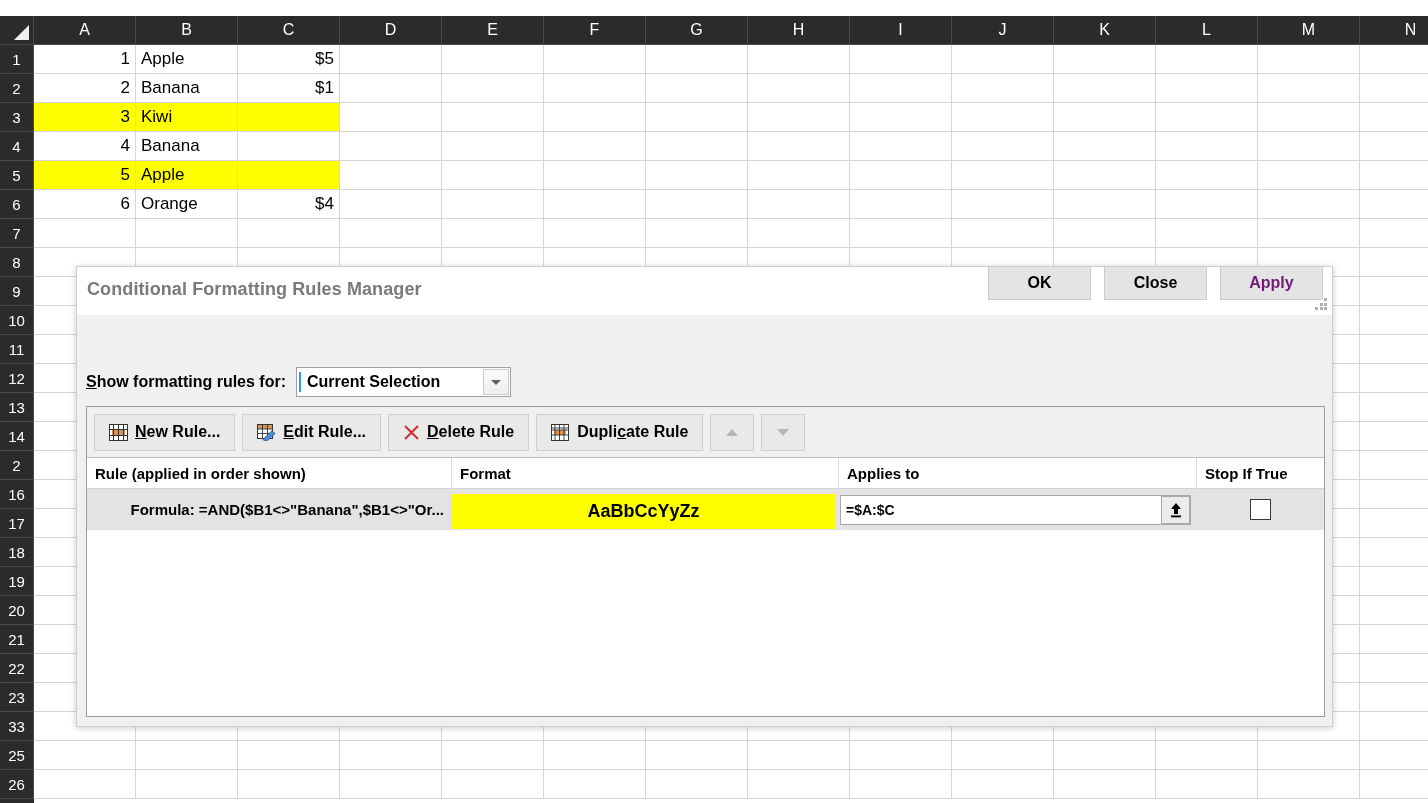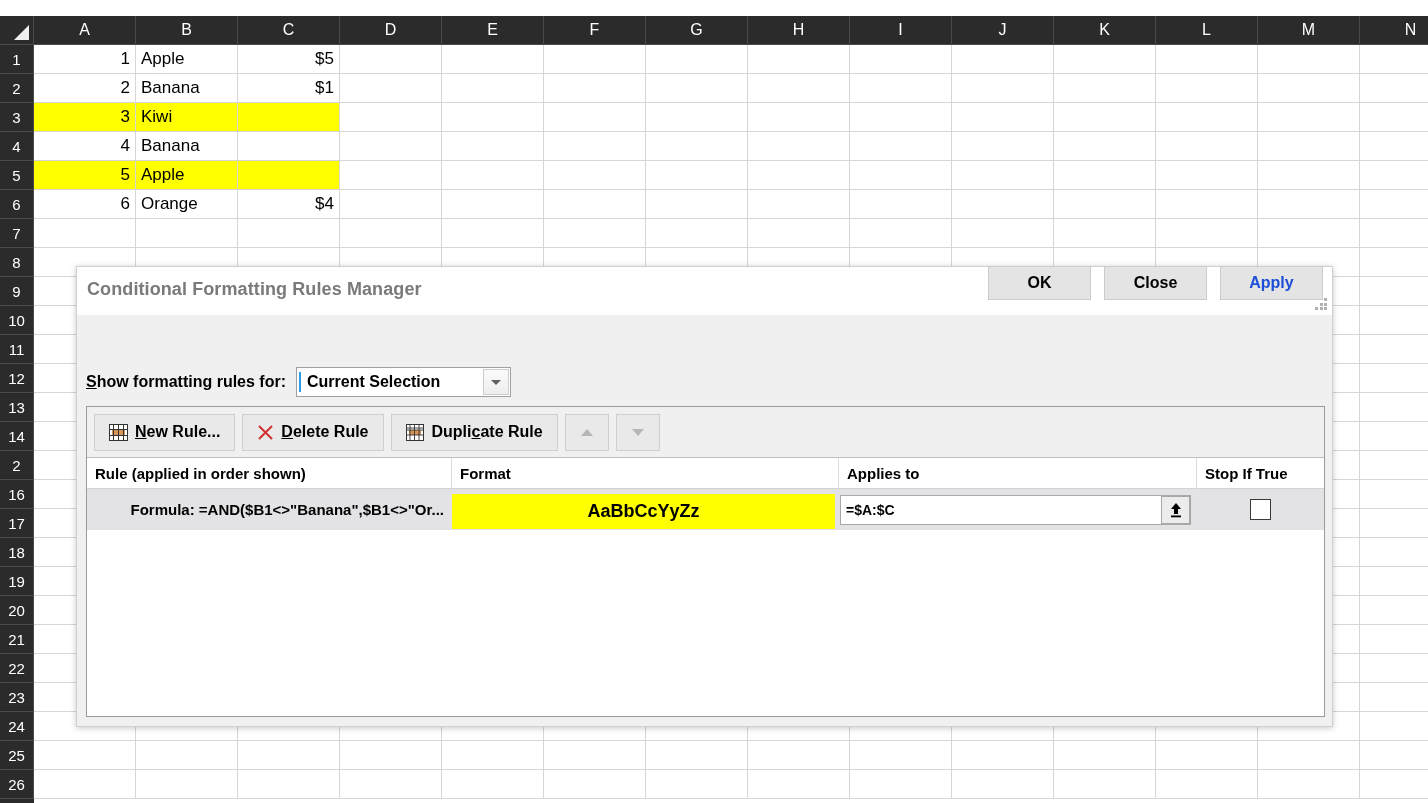--- a/index.html
+++ b/index.html
@@ -243,21 +243,21 @@
   .fbtn {
     position: absolute; top: 9px;
     width: 103px; height: 34px;
     background: #e4e4e4;
     border: 1px solid #cccccc;
     font-size: 16px; color: #000;
     display: flex; align-items: center; justify-content: center;
     cursor: default;
     text-align: right;
   }
-  .fbtn.disabled { color: #1d4ed8; }
+  .fbtn.disabled { color: #701a75; }
   .grip {
     position: absolute; right: 4px; bottom: 4px;
     width: 13px; height: 13px;
   }
   .grip i {
     position: absolute; width: 3px; height: 3px; background: #b0b0b0;
   }
 </style>
 </head>
 <body>
@@ -301,21 +301,21 @@
       <div class="row-head" style="top: 377px;">14</div>
       <div class="row-head" style="top: 406px;">2</div>
       <div class="row-head" style="top: 435px;">16</div>
       <div class="row-head" style="top: 464px;">17</div>
       <div class="row-head" style="top: 493px;">18</div>
       <div class="row-head" style="top: 522px;">19</div>
       <div class="row-head" style="top: 551px;">20</div>
       <div class="row-head" style="top: 580px;">21</div>
       <div class="row-head" style="top: 609px;">22</div>
       <div class="row-head" style="top: 638px;">23</div>
-      <div class="row-head" style="top: 667px;">24</div>
+      <div class="row-head" style="top: 667px;">33</div>
       <div class="row-head" style="top: 696px;">25</div>
       <div class="row-head" style="top: 725px;">26</div>
     </div>
   <div class="grid-area">
       <div class="gcell num" style="left: 0px; top: 0px; width: 102px;">1</div>
       <div class="gcell txt" style="left: 102px; top: 0px; width: 102px;">Apple</div>
       <div class="gcell num" style="left: 204px; top: 0px; width: 102px;">$5</div>
       <div class="gcell num" style="left: 306px; top: 0px; width: 102px;"></div>
       <div class="gcell num" style="left: 408px; top: 0px; width: 102px;"></div>
       <div class="gcell num" style="left: 510px; top: 0px; width: 102px;"></div>
@@ -712,20 +712,31 @@
           <span class="ico">
             <svg width="19" height="17" viewBox="0 0 19 17">
               <rect x="0.5" y="0.5" width="18" height="16" fill="#ffffff" stroke="#333"></rect>
               <rect x="3" y="5.5" width="13" height="6" fill="#d79458"></rect>
               <path d="M0.5 5.5 H18.5 M0.5 11.5 H18.5 M4.5 0.5 V16.5 M9.5 0.5 V16.5 M14.5 0.5 V16.5" stroke="#333" stroke-width="1" fill="none"></path>
             </svg>
           </span>
           <span><u>N</u><span>ew Rule...</span></span>
         </div>
 
+        <div class="tbtn">
+          <span class="ico">
+            <svg width="19" height="17" viewBox="0 0 19 17">
+              <rect x="0.5" y="0.5" width="15" height="14" fill="#ffffff" stroke="#333"></rect>
+              <rect x="1" y="1" width="14" height="4" fill="#d79458"></rect>
+              <path d="M0.5 5 H15.5 M0.5 9.5 H15.5 M5.5 0.5 V14.5 M10.5 0.5 V14.5" stroke="#333" stroke-width="0.9" fill="none"></path>
+              <path d="M6 15.5 L15 6.5 L18 9.5 L9 18 Z" fill="#4a90d9" stroke="#23527c" stroke-width="0.8"></path>
+            </svg>
+          </span>
+          <span><u>E</u><span>dit Rule...</span></span>
+        </div>
 
         <div class="tbtn">
           <span class="ico">
             <svg width="17" height="17" viewBox="0 0 17 17">
                 <path d="M2 2 L15 15 M15 2 L2 15" stroke="#d03030" stroke-width="2" fill="none"></path>
               </svg>
           </span>
           <span><u>D</u><span>elete Rule</span></span>
         </div>
 

